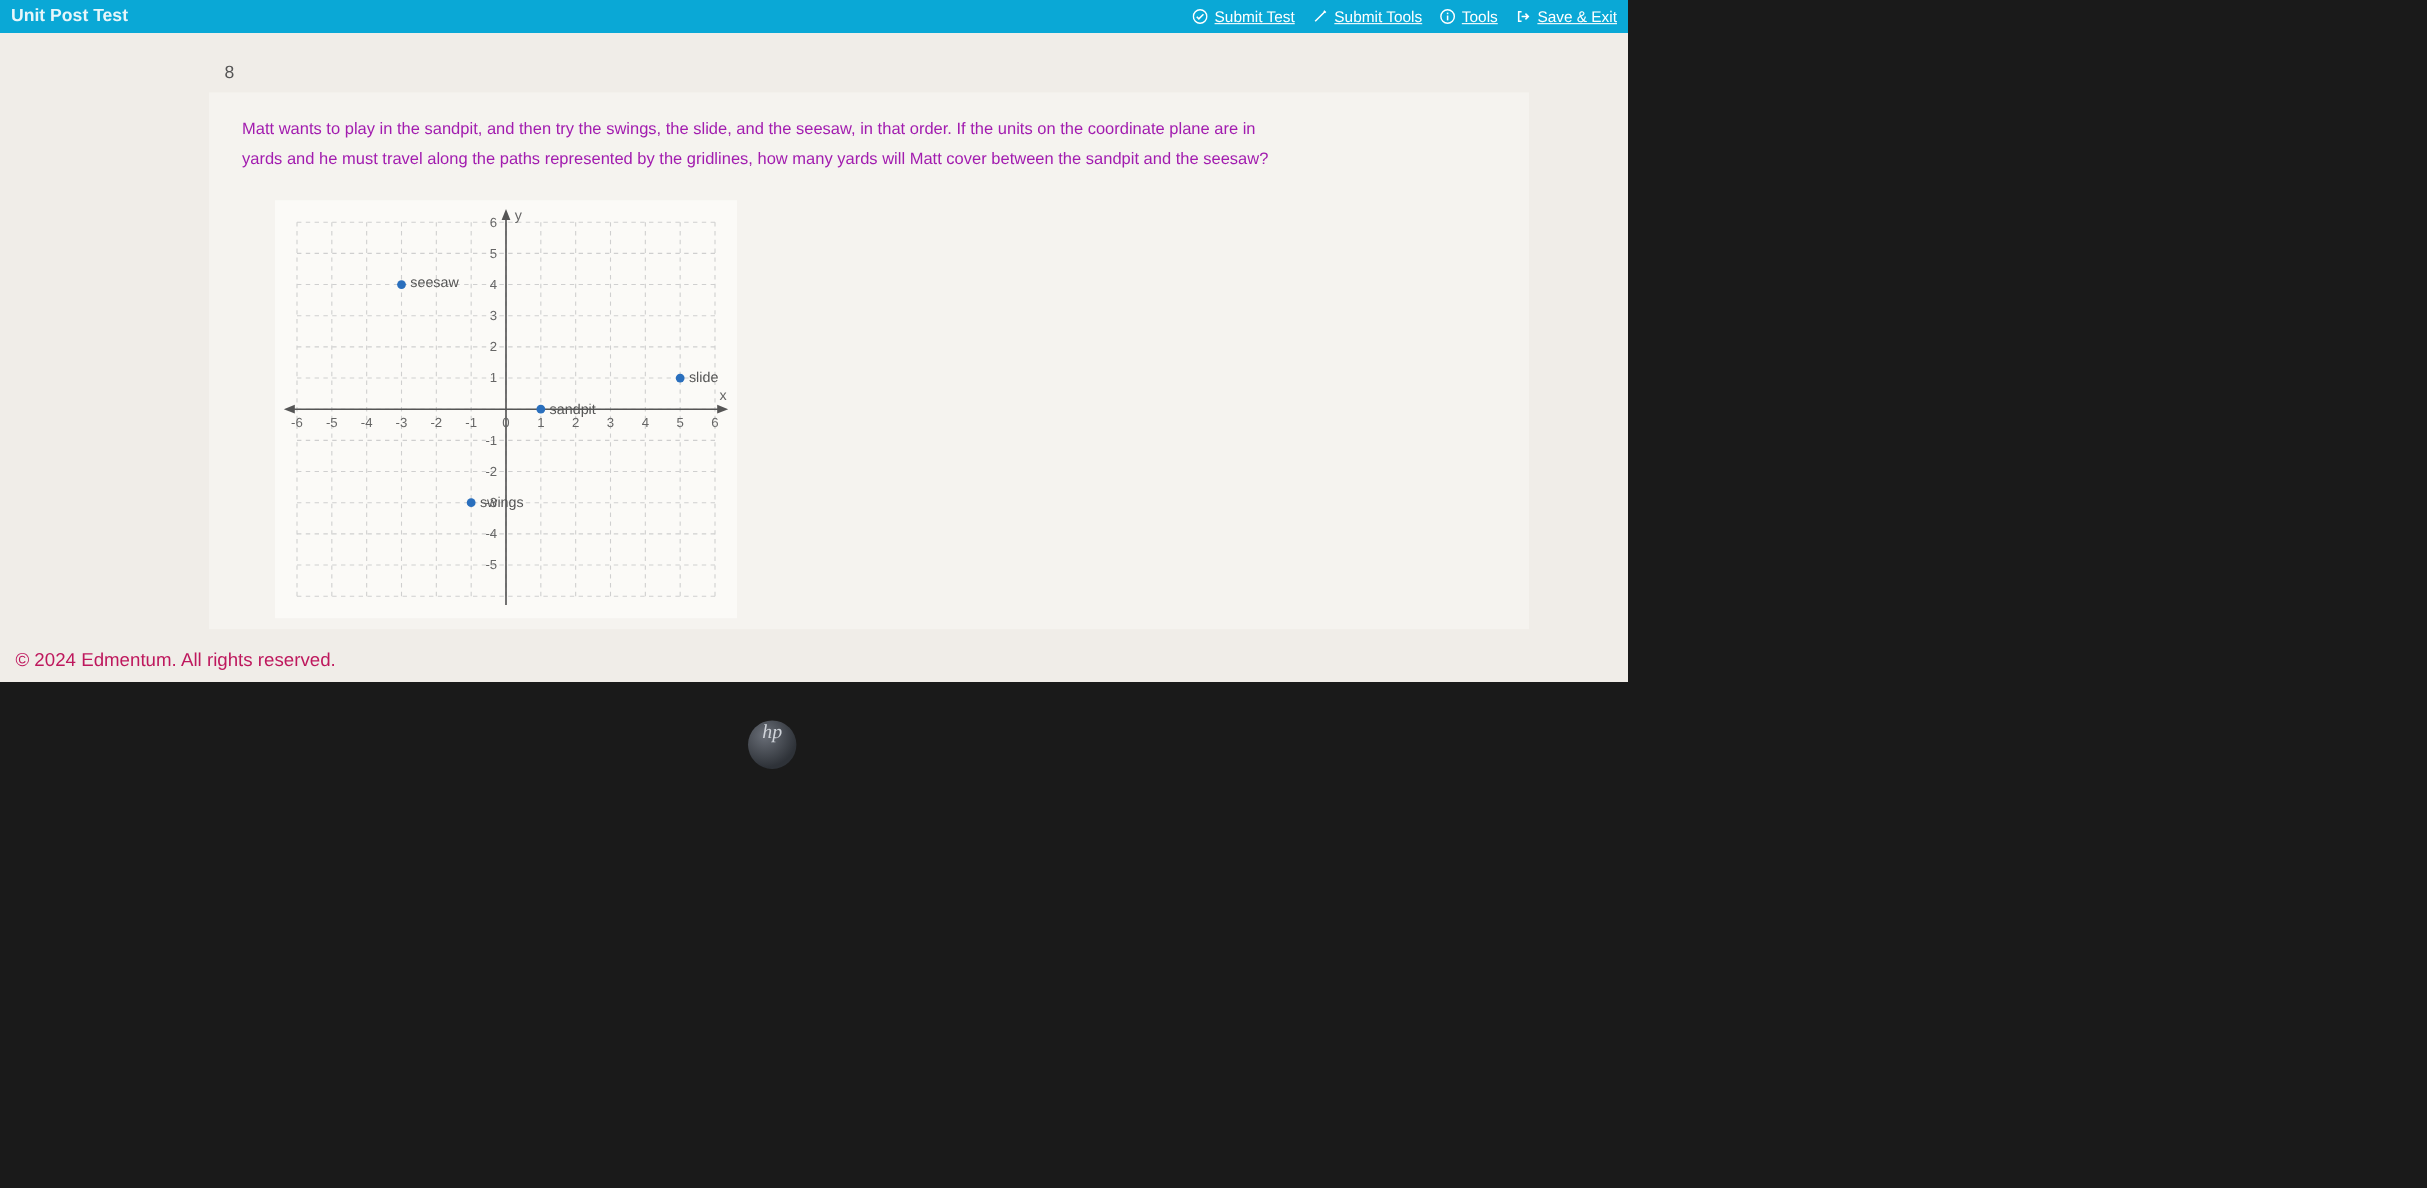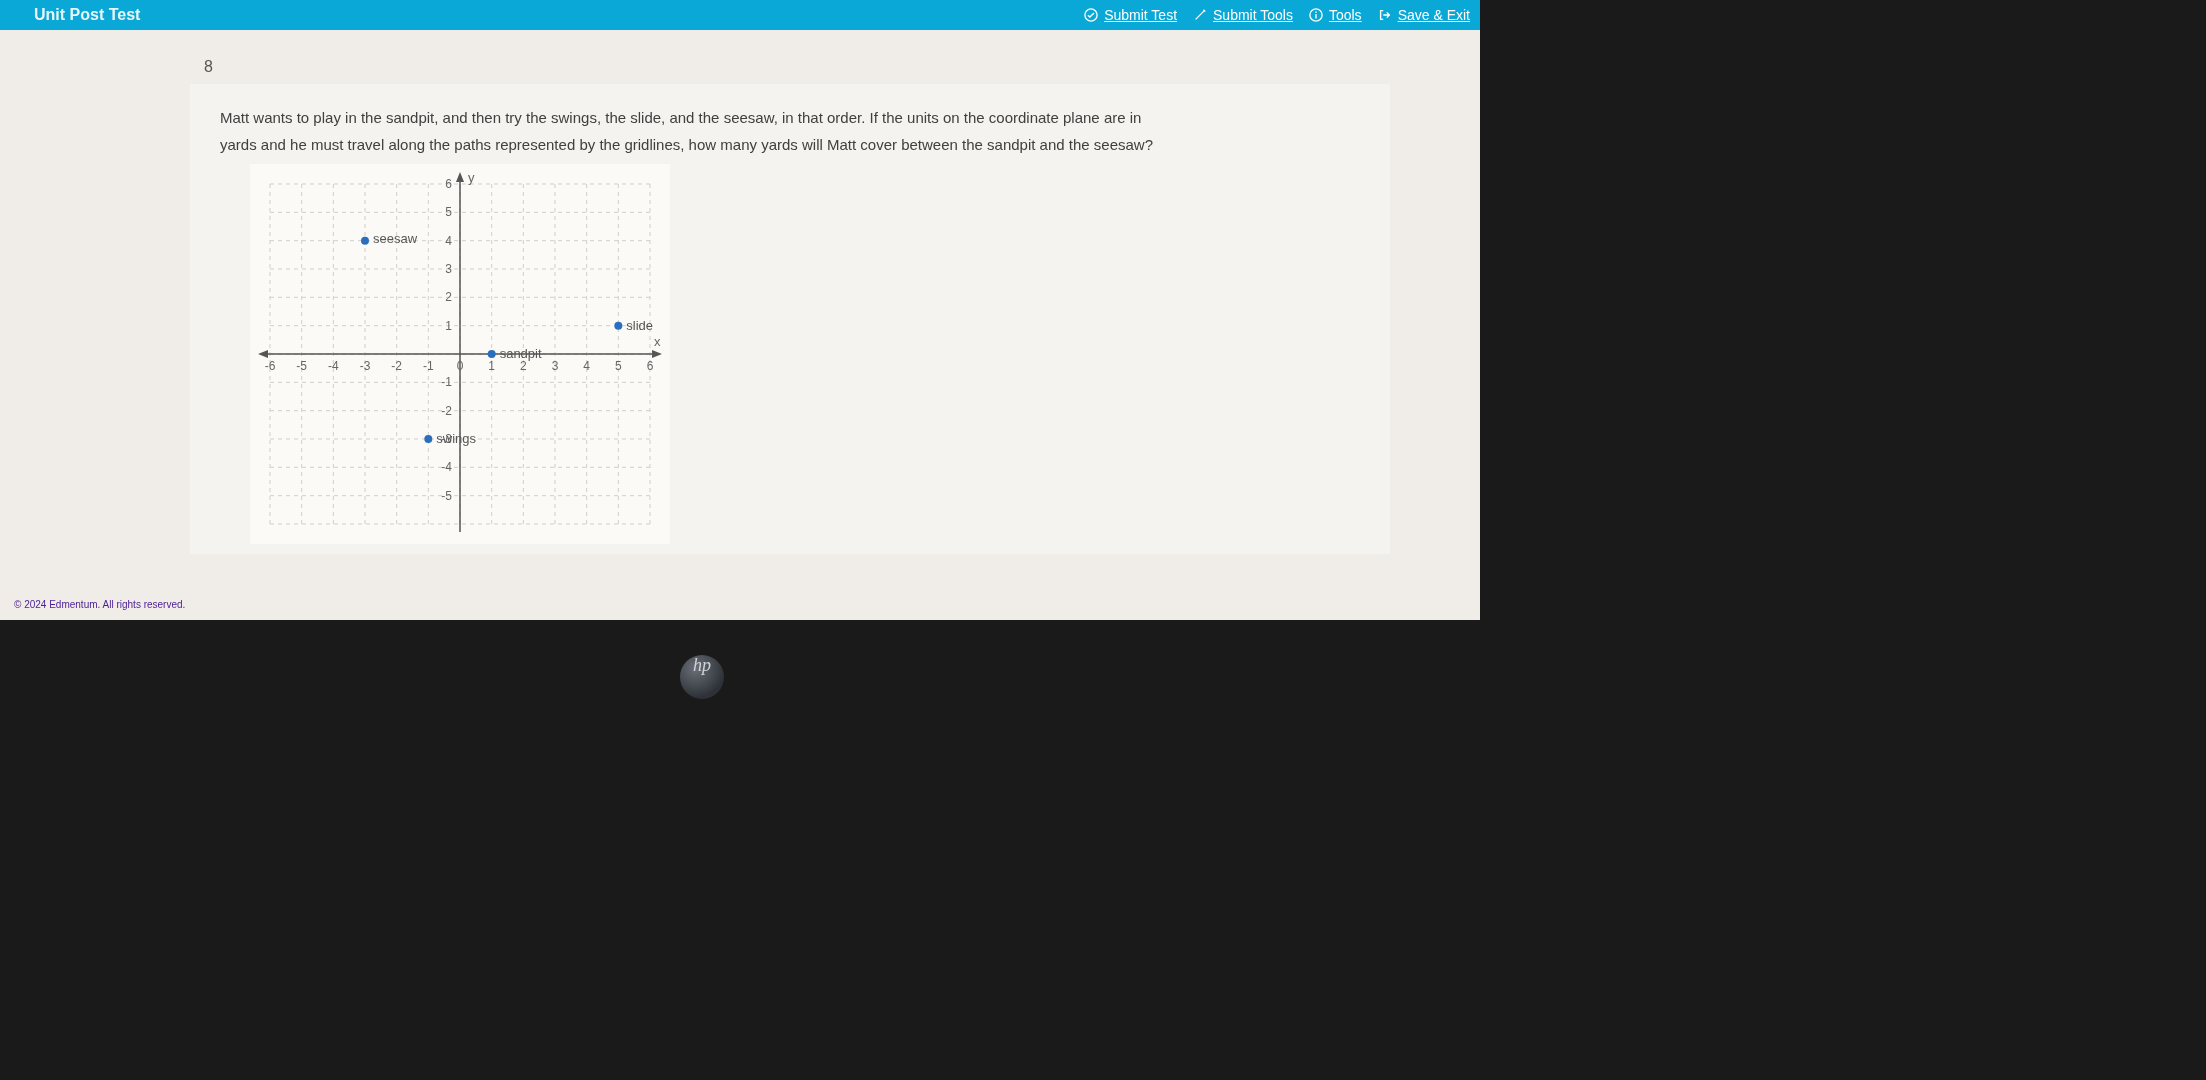--- a/index.html
+++ b/index.html
@@ -24,21 +24,21 @@
     background: #0aa8d6;
     display: flex;
     align-items: center;
     color: #fff;
     font-size: 14px;
     padding: 0 10px;
     justify-content: space-between;
   }
   .topbar-left { display: flex; align-items: center; gap: 14px; }
   .topbar-right { display: flex; align-items: center; gap: 16px; text-decoration: underline; }
-  .topbar-title { font-weight: bold; font-size: 16px; opacity: 0.9; margin-left: 24px; }
+  .topbar-title { font-weight: bold; font-size: 16px; opacity: 0.9; }
   .tb-btn { display: flex; align-items: center; gap: 6px; cursor: pointer; }
   .tb-icon { width: 14px; height: 14px; display: inline-flex; align-items: center; justify-content: center; }
   .content-wrap {
     position: absolute;
     left: 190px;
     top: 50px;
     width: 1200px;
   }
   .qnum {
     font-size: 16px;
@@ -48,39 +48,39 @@
   .card {
     background: #f5f3ef;
     padding: 20px 30px 10px 30px;
   }
   .instruction {
     color: #666;
     font-size: 15px;
     margin-bottom: 22px;
   }
   .question {
-    color: #404040;
+    color: #a21caf;
     font-size: 15px;
     line-height: 1.8;
-    margin-bottom: 6px;
+    margin-bottom: 24px;
     max-width: 950px;
   }
   .chart-box {
     position: relative;
     width: 420px;
     height: 380px;
     margin-left: 30px;
     background: #fbfaf7;
   }
   .footer {
     position: absolute;
     left: 14px;
     bottom: 10px;
-    color: #4c1d95;
-    font-size: 10px;
+    color: #be185d;
+    font-size: 17px;
   }
   
   .grid-line { stroke: #cfcfcf; stroke-width: 1; stroke-dasharray: 4 4; }
   .axis-line { stroke: #555; stroke-width: 1.5; }
   .tick-label { fill: #666; font-size: 12px; font-family: Arial; }
   .axis-label { fill: #666; font-size: 13px; font-family: Arial; }
   .pt { fill: #2a6fbd; }
   .pt-label { fill: #555; font-size: 13px; font-family: Arial; }
   .arrow { fill: #555; }
   .hp-logo {

